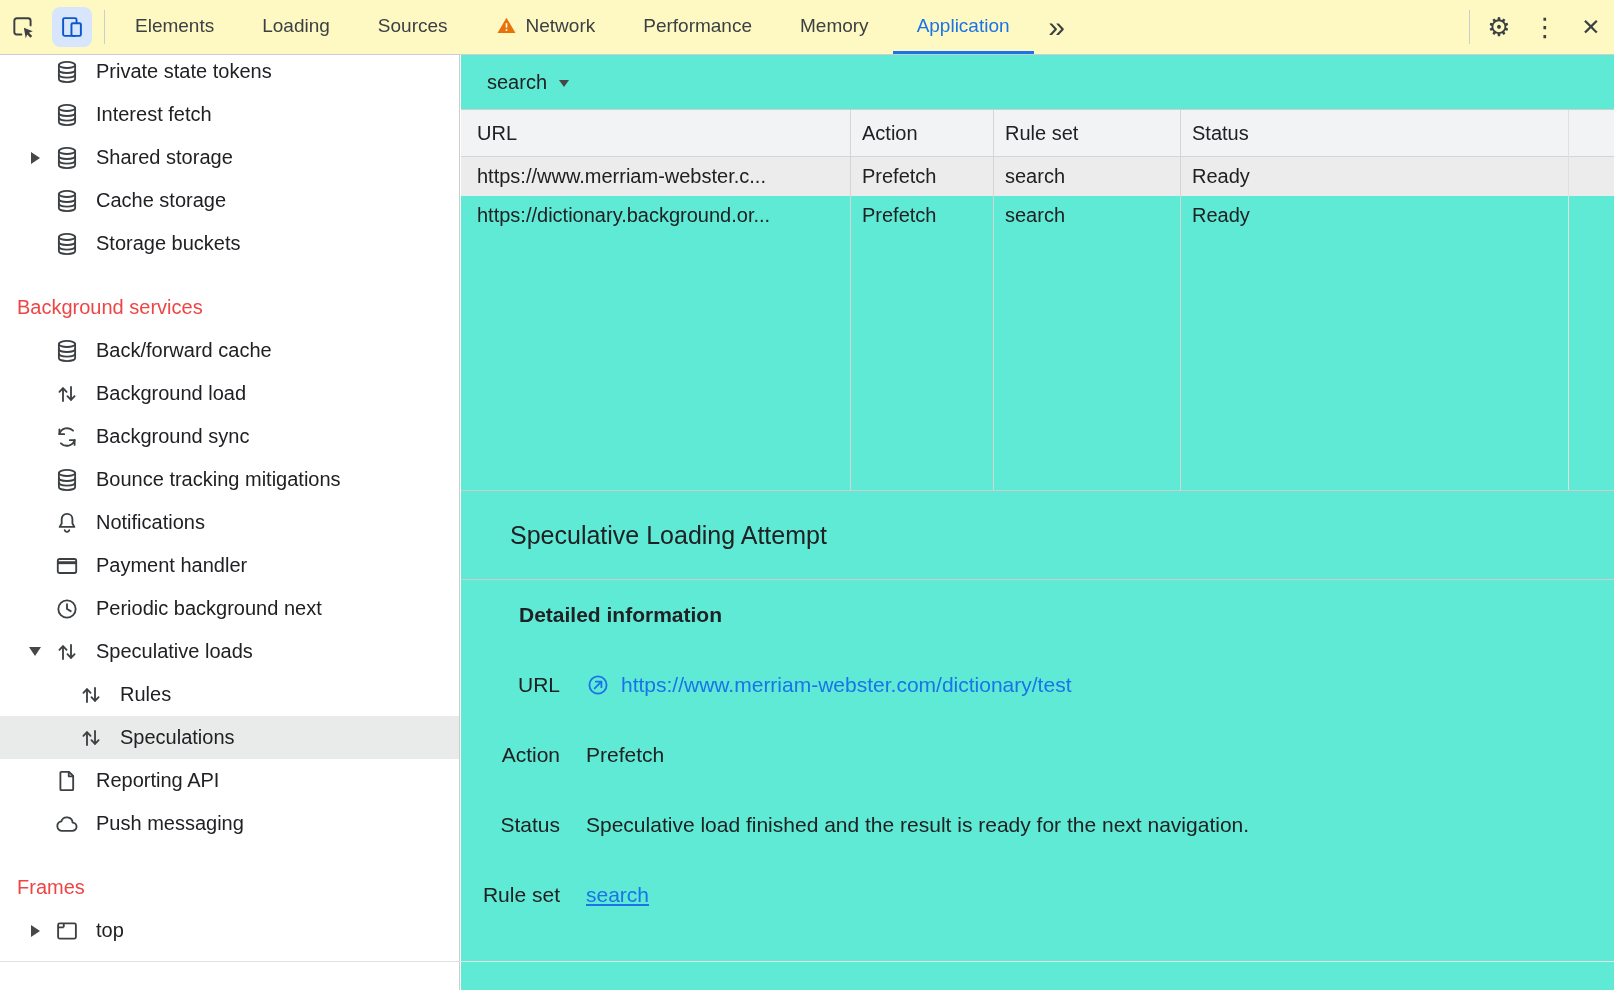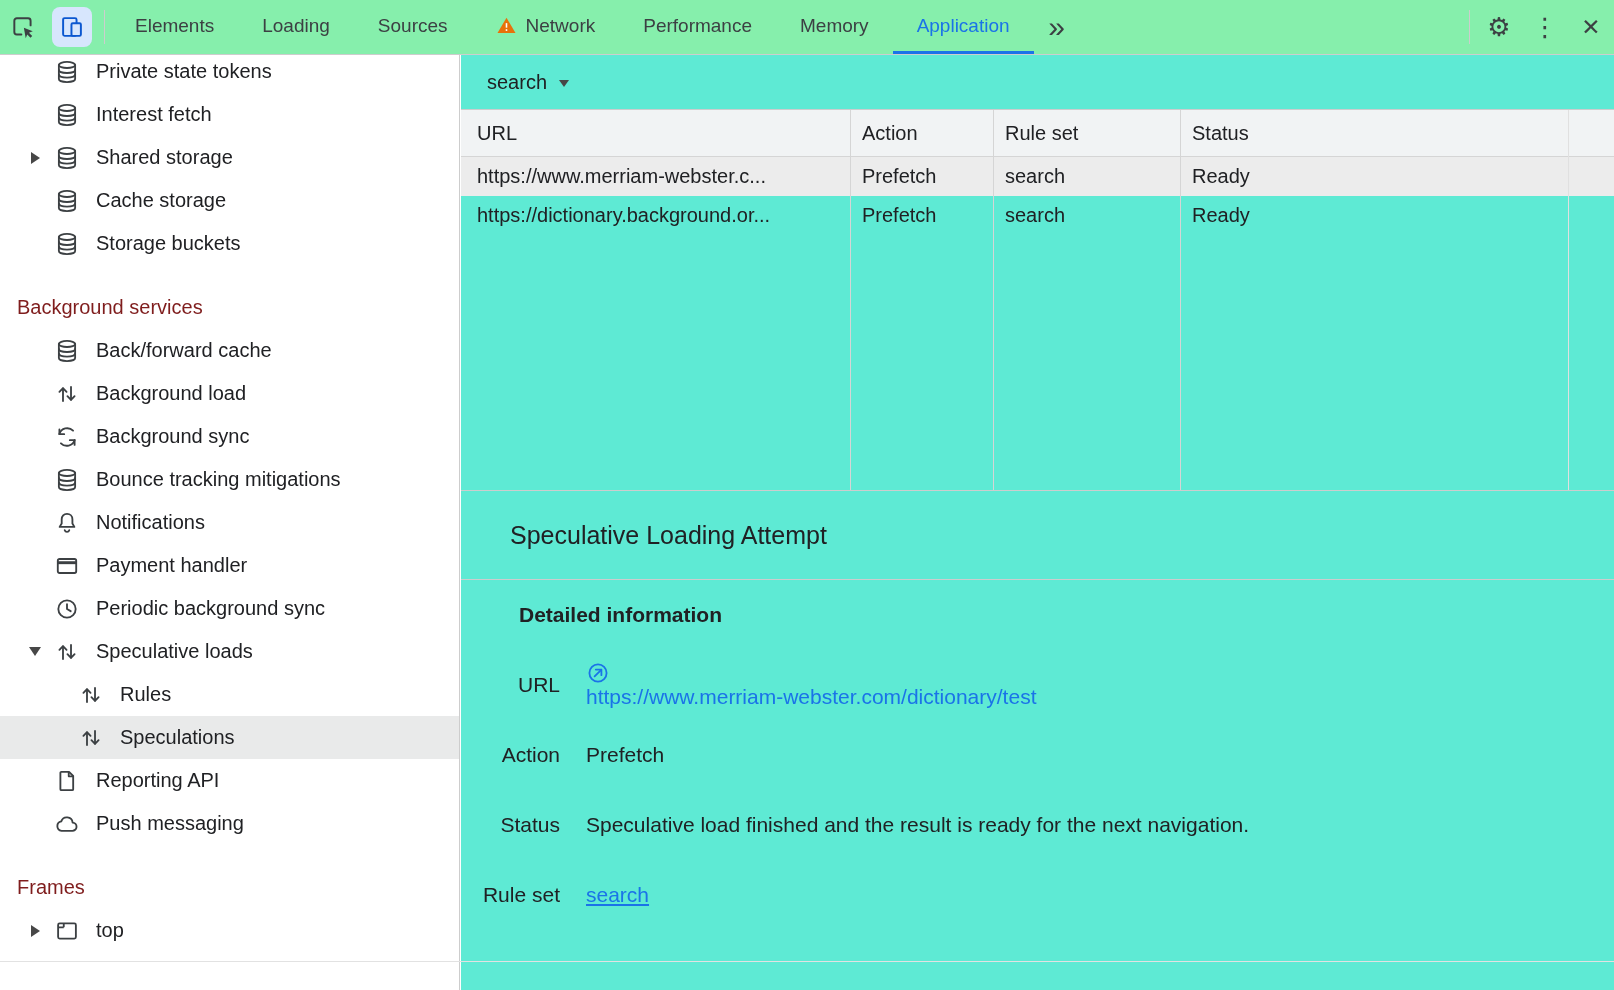--- a/index.html
+++ b/index.html
@@ -8,21 +8,21 @@
     background:#ffffff;color:#202124;
     font-family:"Liberation Sans","DejaVu Sans",sans-serif;
     -webkit-font-smoothing:antialiased;
   }
   
   .ic{display:block;}
 
   
   .toolbar{
     position:absolute;top:0;left:0;right:0;height:55px;
-    background:#86efac;border-bottom:1px solid #cdcdcd;
+    background:#fef9c3;border-bottom:1px solid #cdcdcd;
     display:flex;align-items:stretch;box-sizing:border-box;
   }
   .icon-btn{
     width:46px;display:flex;align-items:center;justify-content:center;
     color:#3c4043;cursor:pointer;flex:none;
   }
   .device-btn{width:52px;}
   .device-pill{background:#d7e6fd;border-radius:8px;width:40px;height:40px;display:flex;align-items:center;justify-content:center;color:#0b57d0;}
   .vsep{width:1px;background:#cdcdcd;margin:10px 6px;flex:none;}
   .tab{
@@ -49,21 +49,21 @@
   }
   .tree-item.child{padding-left:40px;}
   .tree-item.selected{background:#e9eaea;}
   .tw{width:38px;flex:none;display:flex;align-items:center;justify-content:center;}
   .tri-r{width:0;height:0;border-left:9px solid #474747;border-top:6px solid transparent;border-bottom:6px solid transparent;}
   .tri-d{width:0;height:0;border-top:9px solid #474747;border-left:6px solid transparent;border-right:6px solid transparent;}
   .tree-icon{width:26px;height:26px;flex:none;color:#3c4043;display:flex;align-items:center;justify-content:center;}
   .tree-label{margin-left:16px;}
   .tree-section{
     display:flex;align-items:center;height:43px;padding-left:17px;margin-top:21px;
-    font-size:20px;color:#7f1d1d;white-space:nowrap;
+    font-size:20px;color:#ef4444;white-space:nowrap;
   }
 
   
   .main{position:absolute;top:55px;left:461px;right:0;bottom:0;background:#5eead4;padding-left:15px;}
   .filter-bar{
     position:absolute;top:0;left:0;right:0;height:55px;
     border-bottom:1px solid #cdcdcd;display:flex;align-items:center;box-sizing:border-box;
   }
   .filter-dd{display:flex;align-items:center;margin-left:26px;cursor:pointer;font-size:20px;color:#202124;}
   .dd-tri{width:0;height:0;border-top:7px solid #474747;border-left:5.5px solid transparent;border-right:5.5px solid transparent;margin-left:12px;margin-top:3px;}
@@ -83,21 +83,21 @@
 
   .detail-titlebar{
     position:absolute;top:436px;left:0;right:0;height:89px;
     border-bottom:1px solid #cdcdcd;display:flex;align-items:center;box-sizing:border-box;
   }
   .detail-title{margin-left:49px;font-size:25px;color:#202124;}
   .detail-heading{position:absolute;top:548px;left:58px;font-size:21px;font-weight:bold;color:#202124;}
   .drow{position:absolute;left:0;right:0;height:38px;display:flex;align-items:center;font-size:21px;}
   .drow.r-url{top:611px;} .drow.r-action{top:681px;} .drow.r-status{top:751px;} .drow.r-ruleset{top:821px;}
   .dlabel{width:99px;flex:none;text-align:right;color:#202124;}
-  .dvalue{margin-left:26px;display:flex;align-items:flex-start;color:#202124;flex-direction:column;}
+  .dvalue{margin-left:26px;display:flex;align-items:flex-end;color:#202124;}
   .link{color:#1a73e8;text-decoration:none;cursor:pointer;}
   .link.underline{text-decoration:underline;}
   .prefetch-ic{margin-right:11px;color:#1a73e8;display:flex;}
 
   .bottom-strip{position:absolute;left:0;right:0;bottom:0;height:28px;border-top:1px solid #e2e2e2;z-index:3;pointer-events:none;}
 </style>
 </head>
 <body>
 
 <svg style="position:absolute;width:0;height:0" aria-hidden="true">
@@ -331,21 +331,21 @@
         </span>
       <span class="tree-label">Payment handler</span>
     </div>
     <div class="tree-item">
       <span class="tw"></span>
       <span class="tree-icon">
           <svg class="ic" width="26" height="26">
             <use href="#i-clock"></use>
           </svg>
         </span>
-      <span class="tree-label">Periodic background sync</span>
+      <span class="tree-label">Periodic background next</span>
     </div>
     <div class="tree-item">
       <span class="tw">
           <span class="tri-d"></span>
         </span>
       <span class="tree-icon">
           <svg class="ic" width="26" height="26">
             <use href="#i-arrows"></use>
           </svg>
         </span>

